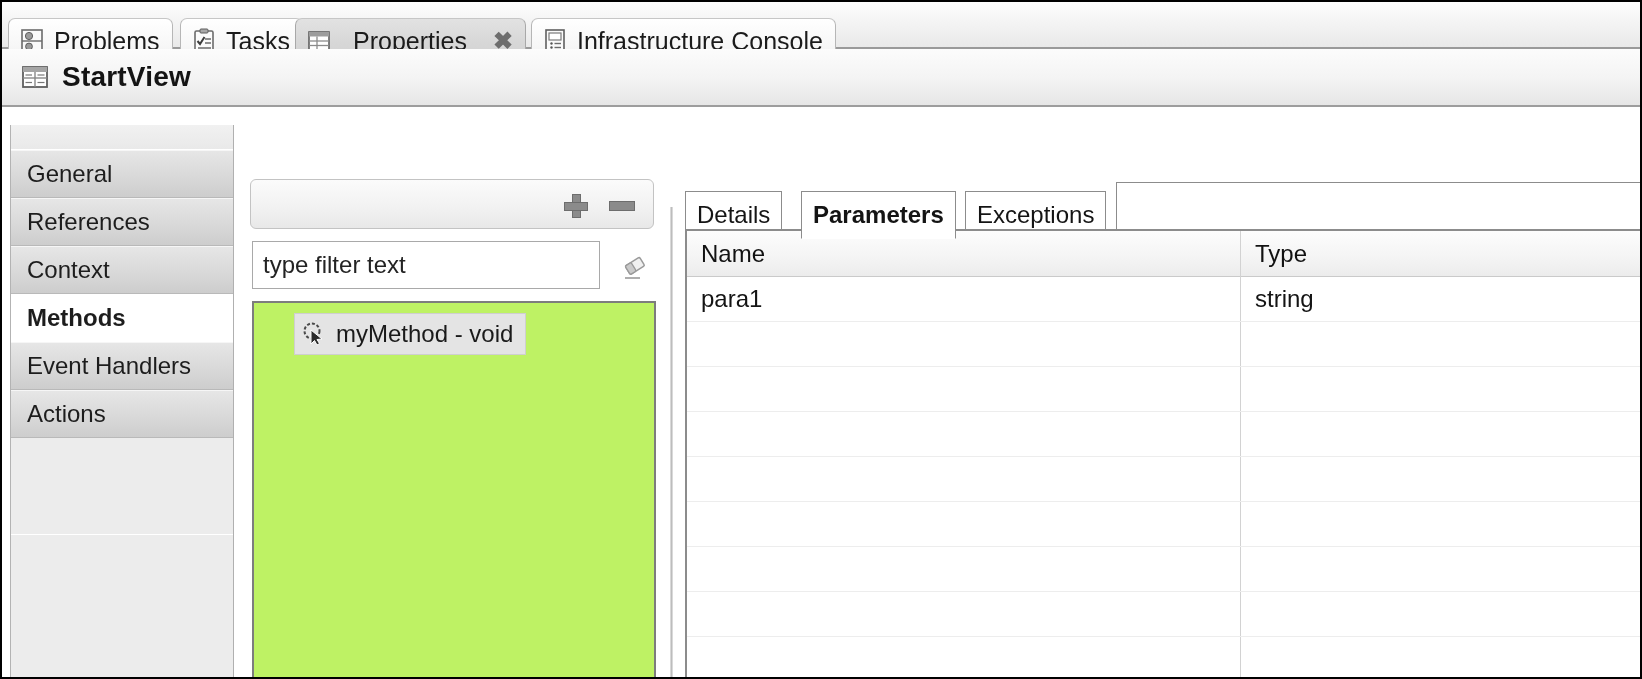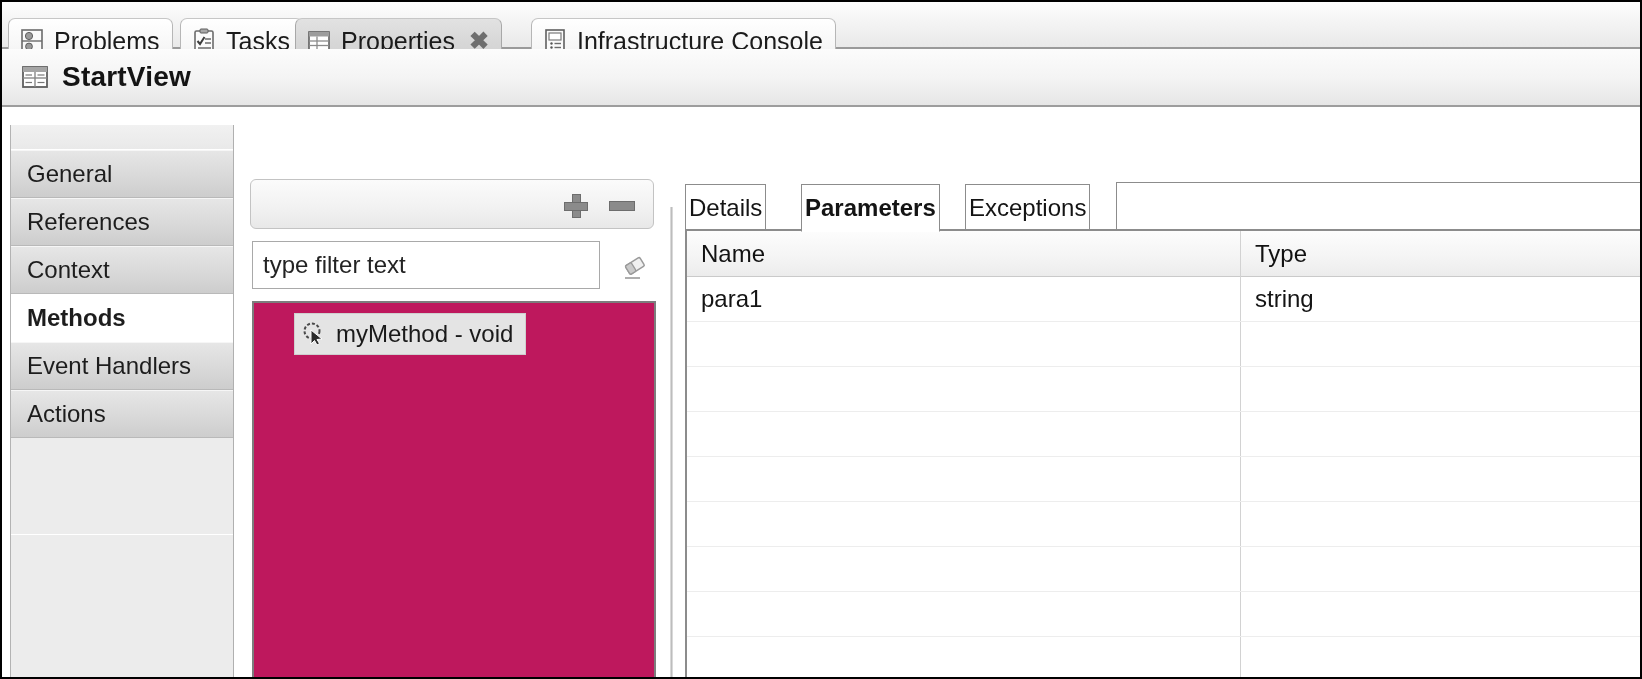--- a/index.html
+++ b/index.html
@@ -45,20 +45,21 @@
     border-right: 1px solid #b6b6b6;
     border-top: 1px solid #c6c6c6;
     border-top-left-radius: 7px;
     border-top-right-radius: 7px;
     background: linear-gradient(to bottom, #ffffff 0%, #f7f7f7 60%, #eeeeee 100%);
   }
   .vtab.active {
     background: linear-gradient(to bottom, #e2e2e2 0%, #d7d7d7 55%, #cfcfcf 100%);
     border-left: 1px solid #a8a8a8;
     border-right: 1px solid #a8a8a8;
+    gap: 12px;
   }
   .vtab .tablabel { margin-left: 9px; }
   .vtab .closex {
     margin-left: 14px;
     font-size: 24px;
     color: #6e6e6e;
     font-weight: bold;
     line-height: 1;
   }
 
@@ -201,21 +202,21 @@
   .eraser-ic {
     position: absolute;
     left: 370px; top: 144px;
     width: 30px; height: 28px;
   }
   .treebox {
     position: absolute;
     left: 2px; top: 192px;
     width: 404px;
     height: 378px;
-    background: #be185d;
+    background: #bef264;
     border: 2px solid #7d7d7d;
     border-bottom: none;
     box-sizing: border-box;
   }
   .treeitem {
     position: absolute;
     left: 40px; top: 10px;
     height: 40px;
     display: flex;
     align-items: center;
@@ -246,27 +247,27 @@
   }
   .dtabstrip {
     position: absolute;
     left: 0; top: 73px;
     width: 962px;
     height: 48px;
     box-sizing: border-box;
   }
   .dtab {
     position: absolute;
-    top: 2px;
+    top: 9px;
     height: 48px;
     box-sizing: border-box;
     display: flex;
     align-items: center;
     justify-content: center;
-    padding: 0 3px;
+    padding: 0 11px;
     font-size: 24px;
     color: #141414;
     background: #ffffff;
     border: 1px solid #8c8c8c;
     white-space: nowrap;
   }
   .dtab.active {
     border-bottom: 1px solid #ffffff;
     z-index: 4;
   }

